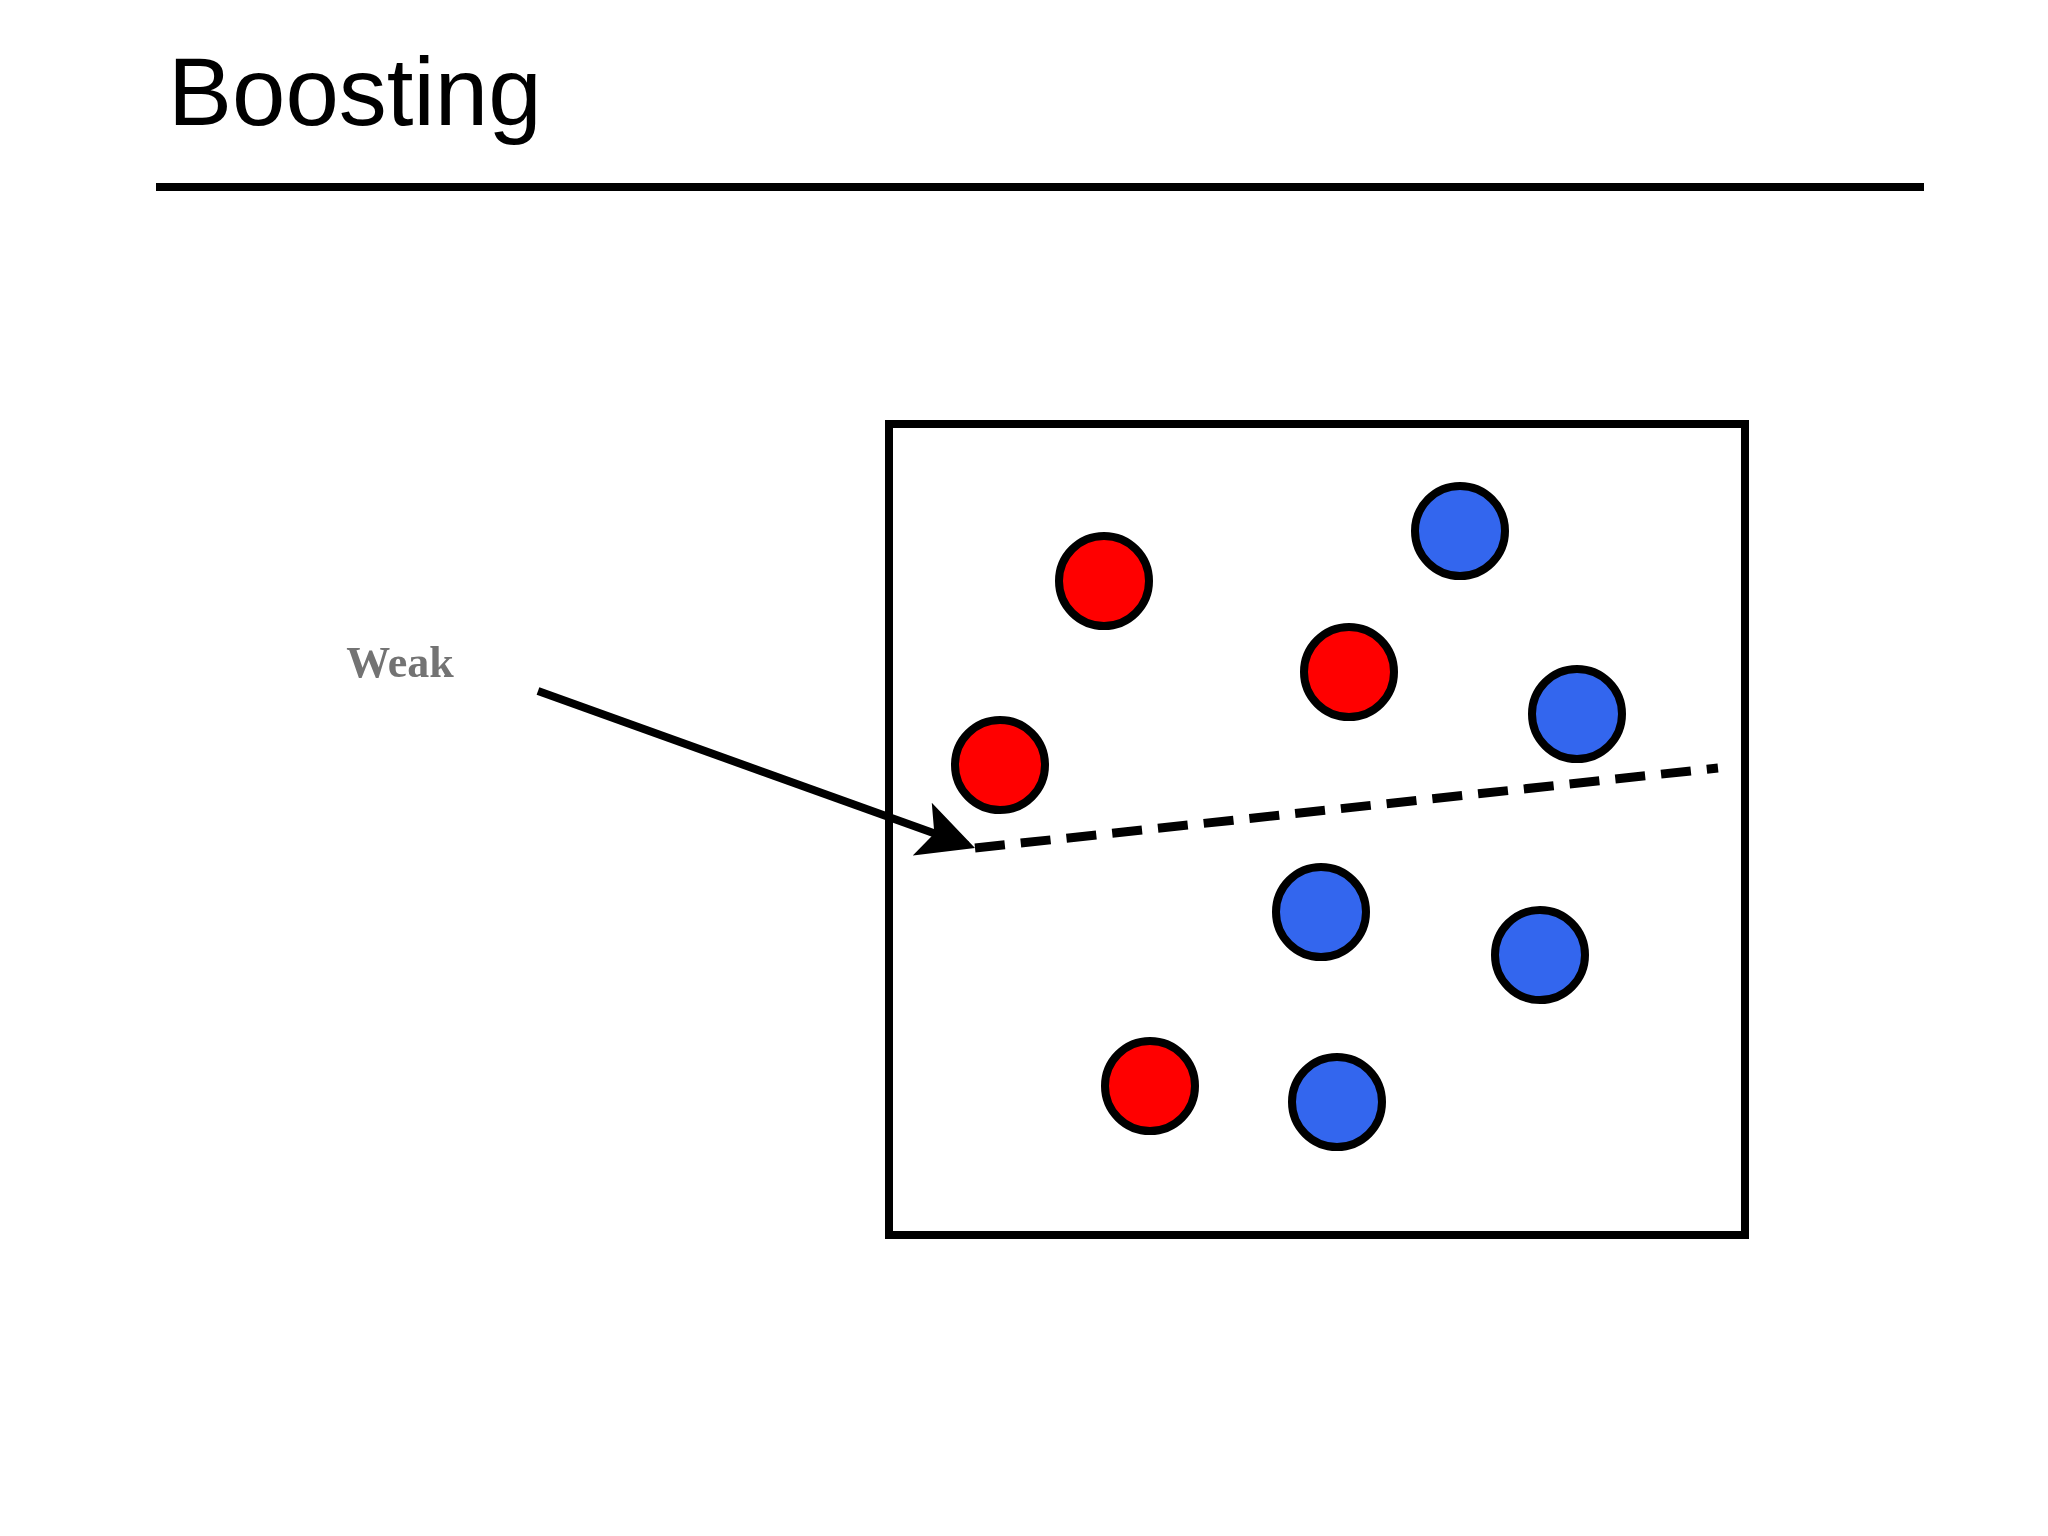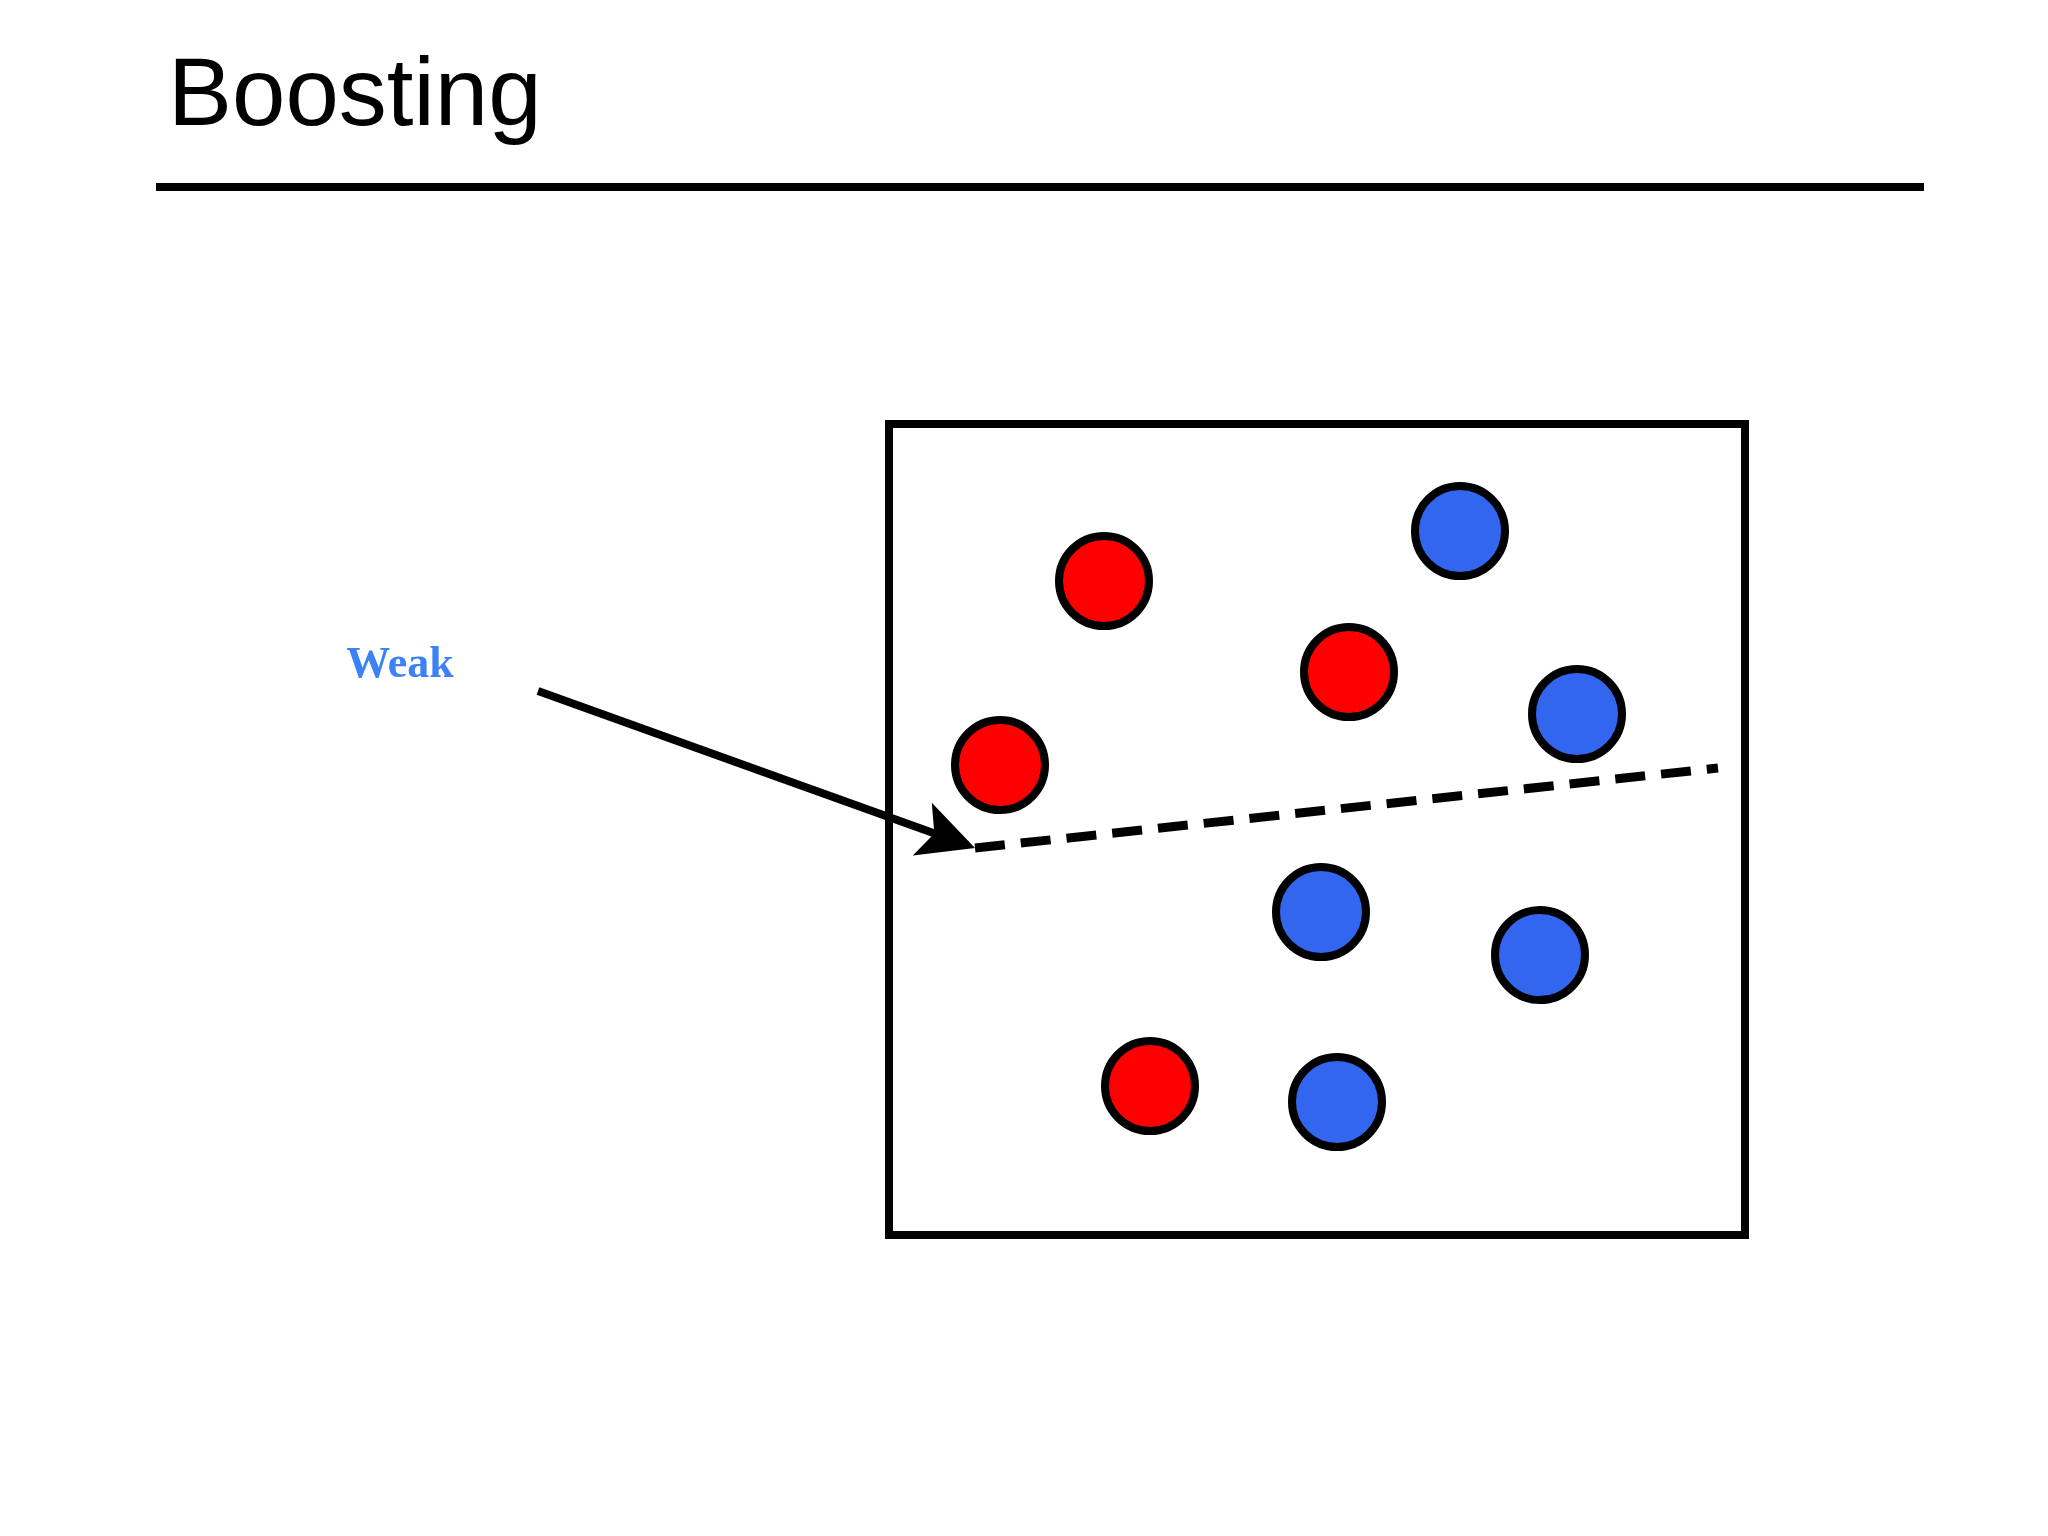--- a/index.html
+++ b/index.html
@@ -47,21 +47,21 @@
   #label-weak-classifier {
     position: absolute;
     left: 250px;
     top: 638px;
     width: 300px;
     text-align: center;
     font-family: "Liberation Serif", serif;
     font-weight: bold;
     font-size: 44px;
     line-height: 1.12;
-    color: #3b82f6;
+    color: #737373;
   }
   #label-weak-classifier .lbl-line { display: block; white-space: nowrap; }
 
   
   #scatter-figure {
     position: absolute;
     left: 0;
     top: 0;
     width: 2048px;
     height: 1536px;

